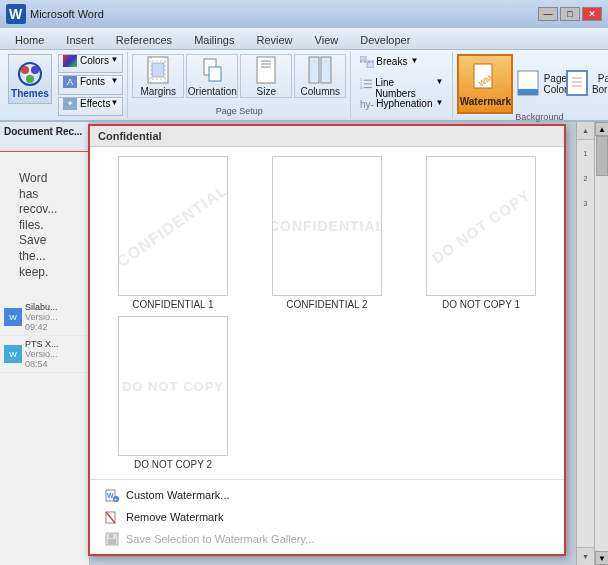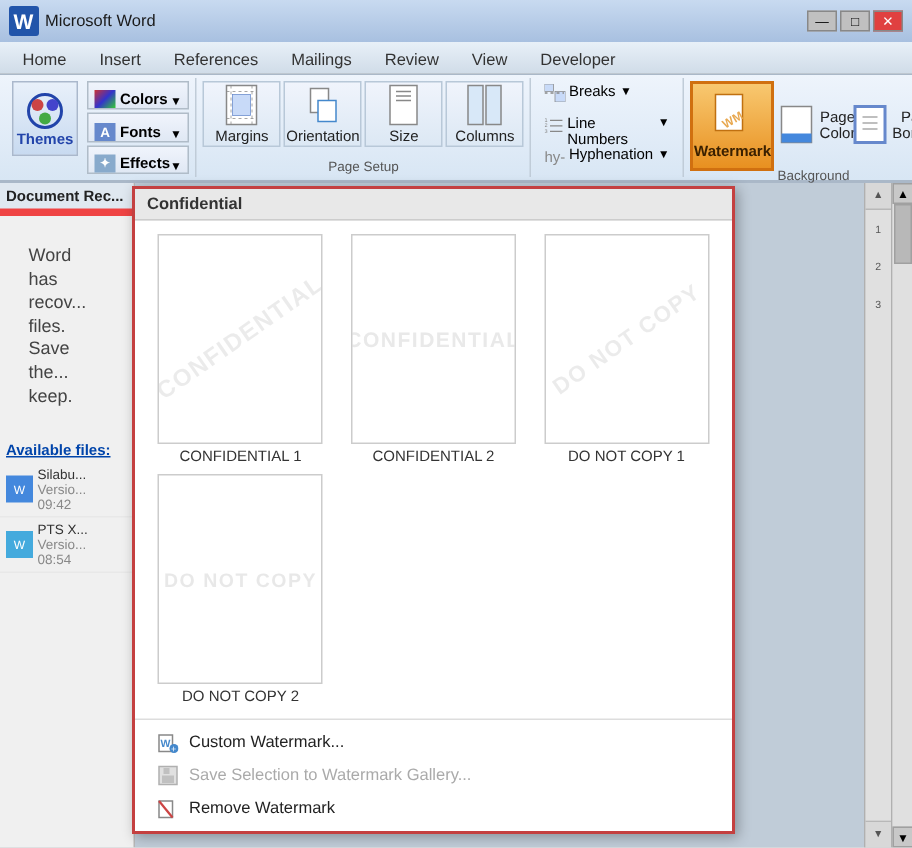--- a/index.html
+++ b/index.html
@@ -75,25 +75,24 @@
       flex-direction: column;
       gap: 1px;
       margin-left: 4px;
     }
     .small-btn {
       height: 28px;
       min-width: 60px;
       background: linear-gradient(to bottom, #f0f4fc, #e0e8f4);
       border: 1px solid #b0bcc8;
       display: flex;
-      align-items: flex-end;
+      align-items: flex-start;
       padding: 0 4px;
       cursor: pointer;
       font-size: 10px;
-      font-weight: bold;
     }
     .small-btn-icon {
       width: 14px;
       height: 12px;
       margin-right: 3px;
       background: #4488cc;
       display: inline-block;
       font-size: 8px;
       color: white;
       display: flex;
@@ -164,21 +163,21 @@
       font-size: 10px;
       color: #222;
       gap: 2px;
     }
 
     
     .watermark-dropdown {
       position: absolute;
       top: 124px;
       left: 88px;
-      width: 402px;
+      width: 478px;
       background: white;
       border: 2px solid #c44040;
       z-index: 100;
       box-shadow: 2px 2px 8px rgba(0,0,0,0.3);
     }
     .watermark-dropdown-title {
       background: #e8e8e8;
       border-bottom: 1px solid #ccc;
       padding: 4px 8px;
       font-size: 11px;
@@ -261,23 +260,23 @@
     .left-panel {
       width: 90px;
       background: #f0f0f0;
       border-right: 1px solid #b8b8b8;
       overflow: hidden;
     }
     .doc-recent-label {
       font-size: 10px;
       font-weight: bold;
       color: #222;
-      padding: 4px 4px 2px;
+      padding: 4px 4px 14px;
       background: #e0e8f0;
-      border-bottom: 5px solid #ef4444;
+      border-bottom: 1px solid #ef4444;
     }
     .doc-info {
       font-size: 12px;
       color: #444;
       padding: 19px;
       line-height: 1.3;
     }
     .avail-files {
       font-size: 10px;
       font-weight: bold;
@@ -523,21 +522,20 @@
       </div>
       <div style="font-size:9px; color:#555; text-align:center; width:100%; margin-top:0;">Background</div>
     </div>
   </div>
 
   <div class="doc-area" style="position:relative; top:0; left:0; width:608px; height:443px;">
 
     <div class="left-panel">
       <div class="doc-recent-label">Document Rec...</div>
       <div class="doc-info">Word has recov... files. Save the... keep.</div>
-      <div class="avail-files">Available files:</div>
       <div class="file-item">
         <div class="file-icon">W</div>
         <div>
           <div>Silabu...</div>
           <div style="color:#888;">Versio...</div>
           <div style="color:#888;">09:42</div>
         </div>
       </div>
       <div class="file-item">
         <div class="file-icon" style="background:#44aadd;">W</div>
@@ -615,35 +613,35 @@
         <div class="menu-icon">
           <svg width="14" height="14" viewBox="0 0 14 14">
               <rect x="1" y="2" width="9" height="11" fill="white" stroke="#888" stroke-width="1"></rect>
               <text x="2" y="10" font-size="7" fill="#4488cc" font-weight="bold">W</text>
               <circle cx="11" cy="11" r="3" fill="#4488cc"></circle>
               <text x="9" y="13" font-size="6" fill="white">+</text>
             </svg>
         </div>
         <span>Custom Watermark...</span>
       </div>
+      <div class="watermark-menu-item">
+        <div class="menu-icon">
+          <svg width="14" height="14" viewBox="0 0 14 14">
+              <rect x="1" y="2" width="9" height="11" fill="white" stroke="#888" stroke-width="1"></rect>
+              <line x1="1" y1="2" x2="10" y2="13" stroke="#cc4444" stroke-width="1.5"></line>
+            </svg>
+        </div>
+        <span>Remove Watermark</span>
+      </div>
       <div class="watermark-menu-item disabled">
         <div class="menu-icon">
           <svg width="14" height="14" viewBox="0 0 14 14">
               <rect x="1" y="1" width="12" height="12" fill="#e0e0e0" stroke="#b0b0b0" stroke-width="1"></rect>
               <rect x="3" y="7" width="8" height="5" fill="#c0c0c0"></rect>
               <rect x="4" y="2" width="4" height="4" fill="#c0c0c0"></rect>
             </svg>
         </div>
         <span>Save Selection to Watermark Gallery...</span>
       </div>
-      <div class="watermark-menu-item">
-        <div class="menu-icon">
-          <svg width="14" height="14" viewBox="0 0 14 14">
-              <rect x="1" y="2" width="9" height="11" fill="white" stroke="#888" stroke-width="1"></rect>
-              <line x1="1" y1="2" x2="10" y2="13" stroke="#cc4444" stroke-width="1.5"></line>
-            </svg>
-        </div>
-        <span>Remove Watermark</span>
-      </div>
     </div>
   </div>
 
 </div>
 
 </body></html>

